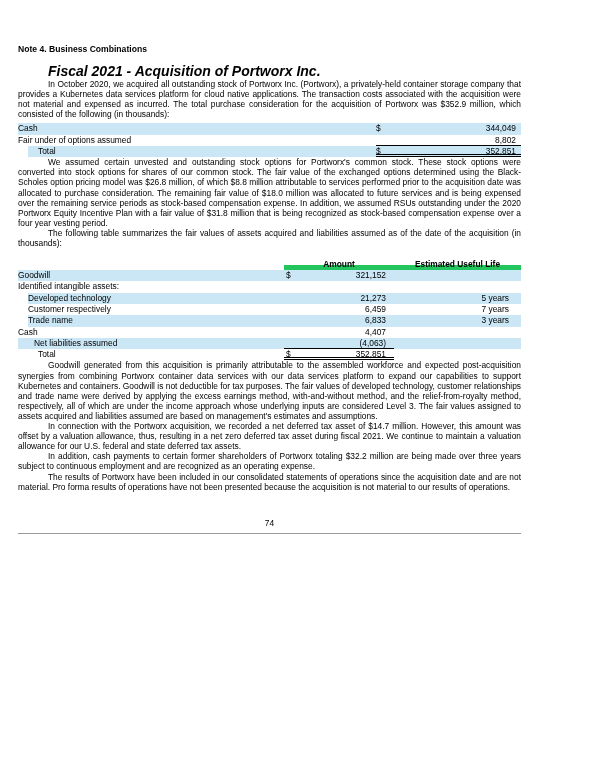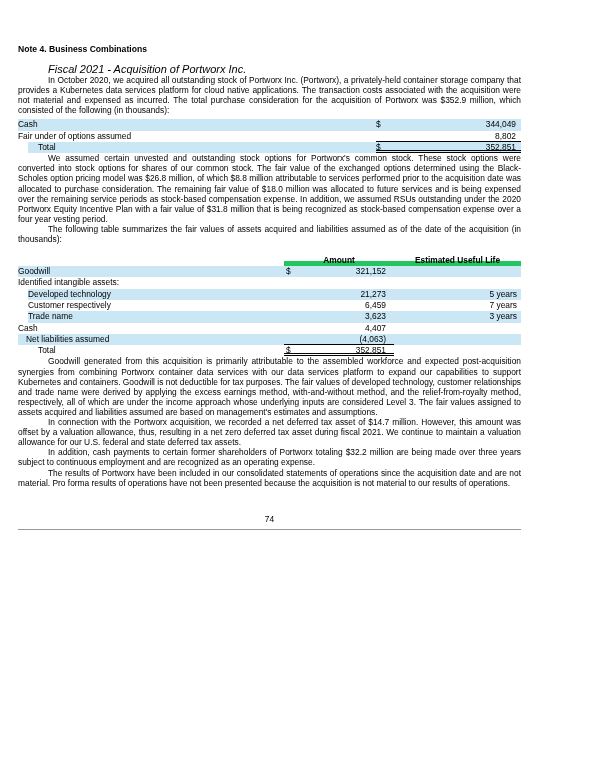--- a/index.html
+++ b/index.html
@@ -3,35 +3,35 @@
 <meta charset="utf-8">
 <style>
   html,body { margin:0; padding:0; }
   body {
     width:600px; height:776px; background:#ffffff; color:#000;
     font-family:"Liberation Sans", sans-serif; font-size:8.4px;
     overflow:hidden;
   }
   .page { padding:0 18px; box-sizing:border-box; width:539px; }
   .heading { font-weight:bold; font-size:8.6px; margin-top:44px; }
-  .subheading { font-weight:normal; font-style:italic; font-size:11px; margin-top:9px; margin-left:30px; }
+  .subheading { font-weight:bold; font-style:italic; font-size:14px; margin-top:9px; margin-left:30px; }
   p.para { margin:0; text-align:justify; text-indent:30px; line-height:10.1px; }
   .mt12 { margin-top:12px; }
   .mt17 { margin-top:17px; }
   .mt11 { margin-top:11px; }
   .mt9  { margin-top:9px; }
   .mt8  { margin-top:8px; }
 
   .fin-table { margin-top:4px; }
   .t-row { display:flex; align-items:center; height:11.3px; line-height:11.3px; white-space:nowrap; }
   .t-label { flex:1; overflow:hidden; }
   .amt { display:flex; justify-content:space-between; box-sizing:border-box; height:11.3px; line-height:11.3px; }
   .t1 .amt { width:145px; padding-right:5px; }
   .t2 .amt { width:110px; padding-left:2px; padding-right:8px; }
-  .t2 .life { width:127px; text-align:right; padding-right:4px; box-sizing:border-box; }
+  .t2 .life { width:127px; text-align:right; padding-right:12px; box-sizing:border-box; }
   .rule-single { border-bottom:1px solid #000;text-align:center; }
   .rule-double { border-bottom:3px double #000; }
 
   .t2-head { display:flex; margin-top:11px; font-weight:bold; height:11px; line-height:11px; }
   .t2-head .spacer { flex:1; }
   .t2-head .cols { display:flex; border-bottom:5px solid #22c55e; }
   .t2-head .amount-h { width:110px; text-align:center; }
   .t2-head .life-h { width:127px; text-align:center; }
 
   .page-number { text-align:center; margin-top:26px; }
@@ -113,34 +113,34 @@
         <div class="amt">
           <span></span>
           <span>6,459</span>
         </div>
         <div class="life">7 years</div>
       </div>
       <div class="t-row" style="background: linear-gradient(90deg, rgb(255, 255, 255) 10px, rgb(203, 231, 246) 10px);">
         <div class="t-label" style="padding-left: 10px;">Trade name</div>
         <div class="amt">
           <span></span>
-          <span>3,623</span>
+          <span>6,833</span>
         </div>
         <div class="life">3 years</div>
       </div>
       <div class="t-row">
         <div class="t-label" style="padding-left: 0px;">Cash</div>
         <div class="amt">
           <span></span>
           <span>4,407</span>
         </div>
         <div class="life"></div>
       </div>
       <div class="t-row" style="background: linear-gradient(90deg, rgb(255, 255, 255) 0px, rgb(203, 231, 246) 0px);">
-        <div class="t-label" style="padding-left: 8px;">Net liabilities assumed</div>
+        <div class="t-label" style="padding-left: 16px;">Net liabilities assumed</div>
         <div class="amt rule-single">
           <span></span>
           <span>(4,063)</span>
         </div>
         <div class="life"></div>
       </div>
       <div class="t-row">
         <div class="t-label" style="padding-left: 20px;">Total</div>
         <div class="amt rule-double">
           <span>$</span>

